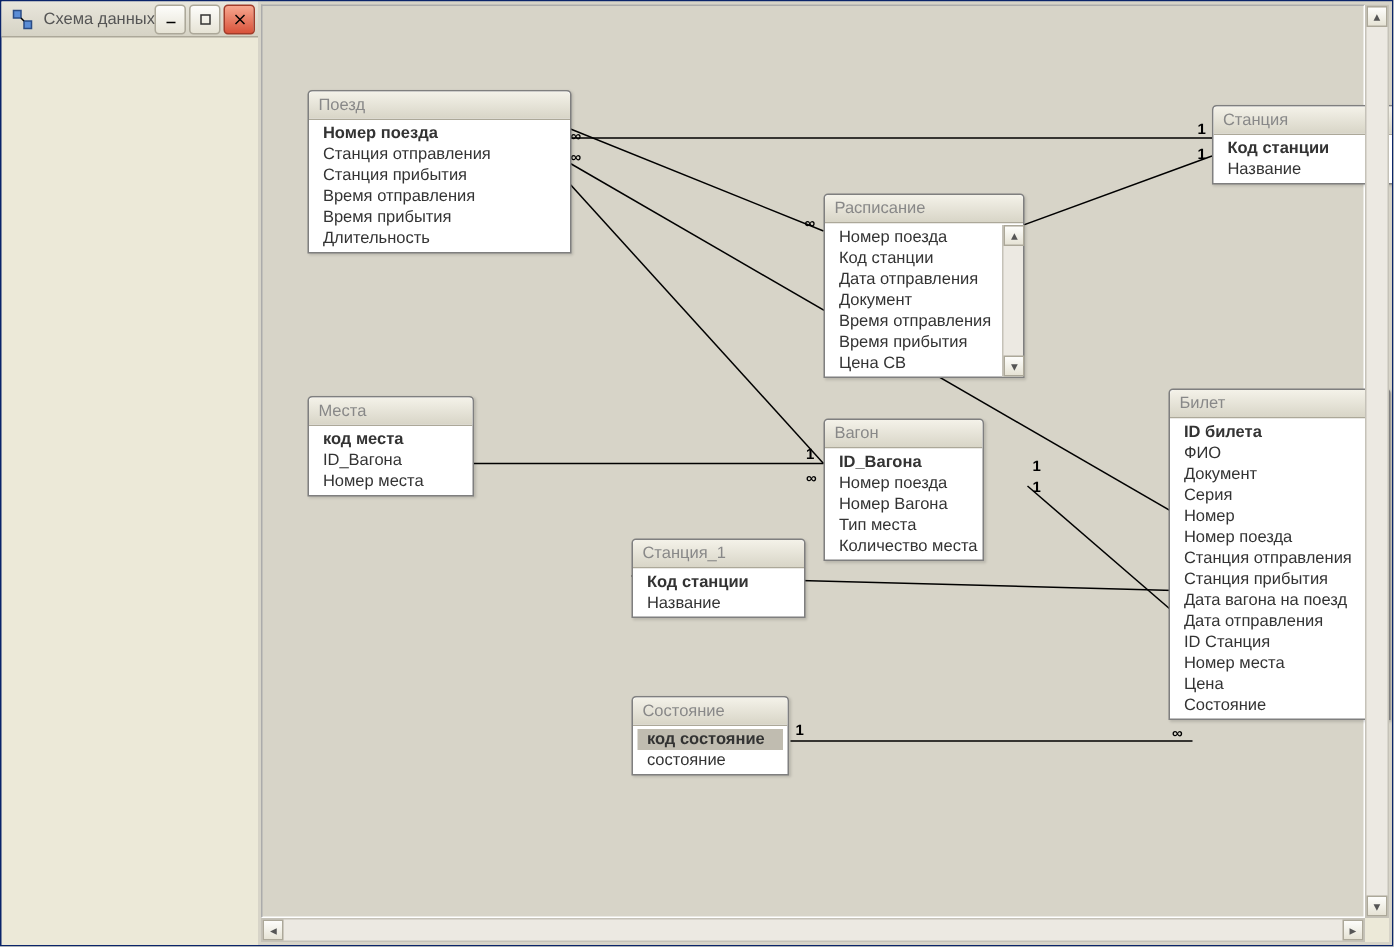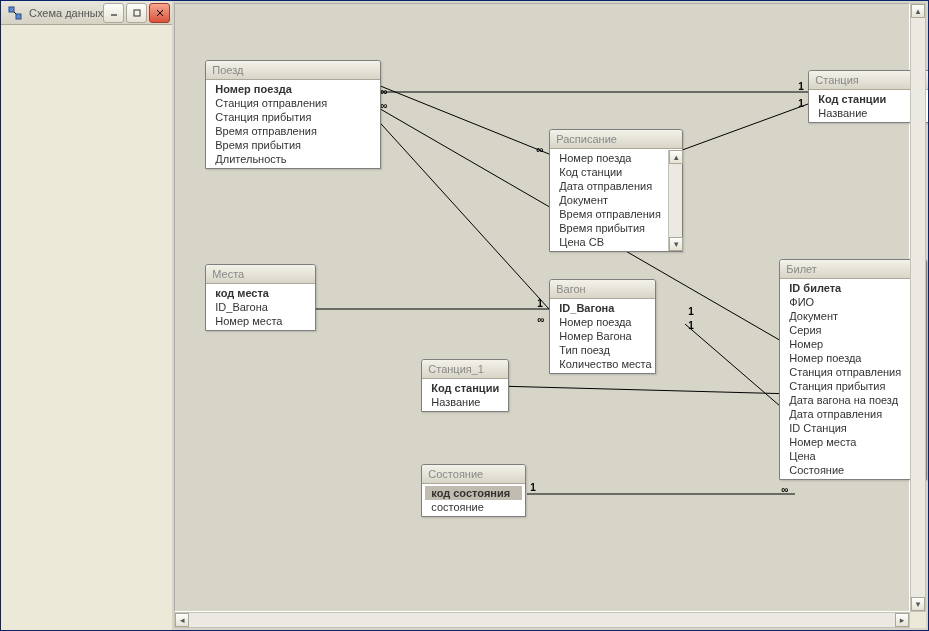--- a/index.html
+++ b/index.html
@@ -299,21 +299,21 @@
           <div class="field">Номер места</div>
         </div>
       </div>
 
       <div class="table-box" style="left:374px;top:275px;width:107px">
         <div class="table-title">Вагон</div>
         <div class="table-fields">
           <div class="field key">ID_Вагона</div>
           <div class="field">Номер поезда</div>
           <div class="field">Номер Вагона</div>
-          <div class="field">Тип поезд</div>
+          <div class="field">Тип места</div>
           <div class="field">Количество места</div>
         </div>
       </div>
 
       <div class="table-box" style="left:604px;top:255px;width:148px">
         <div class="table-title">Билет</div>
         <div class="table-fields">
           <div class="field key">ID билета</div>
           <div class="field">ФИО</div>
           <div class="field">Документ</div>
@@ -324,32 +324,32 @@
           <div class="field">Станция прибытия</div>
           <div class="field">Дата вагона на поезд</div>
           <div class="field">Дата отправления</div>
           <div class="field">ID Станция</div>
           <div class="field">Номер места</div>
           <div class="field">Цена</div>
           <div class="field">Состояние</div>
         </div>
       </div>
 
-      <div class="table-box" style="left:246px;top:355px;width:88px">
+      <div class="table-box" style="left:246px;top:355px;width:116px">
         <div class="table-title">Станция_1</div>
         <div class="table-fields">
           <div class="field key">Код станции</div>
           <div class="field">Название</div>
         </div>
       </div>
 
       <div class="table-box" style="left:246px;top:460px;width:105px">
         <div class="table-title">Состояние</div>
         <div class="table-fields">
-          <div class="field key sel">код состояния</div>
+          <div class="field key sel">код состояние</div>
           <div class="field">состояние</div>
         </div>
       </div>
 
     </div>
 
     <div class="vscroll">
       <div class="sbtn">▴</div>
       <div class="sbtn">▾</div>
     </div>

